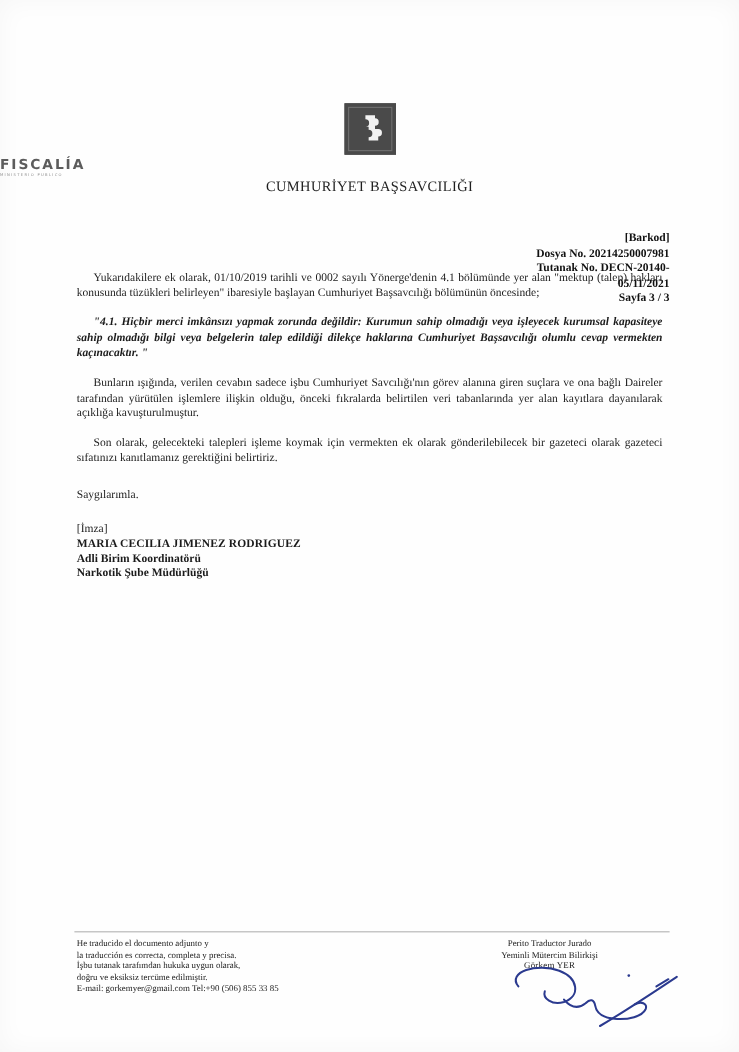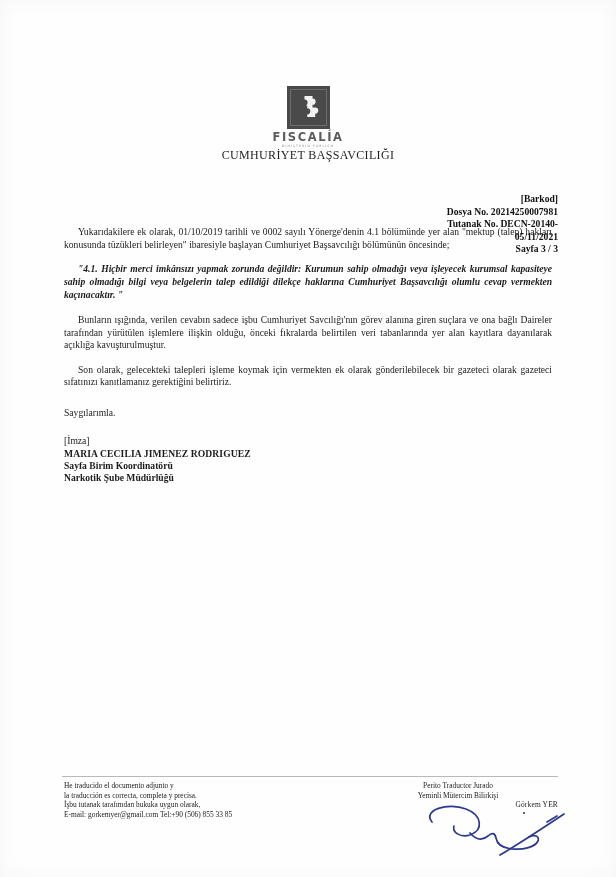--- a/index.html
+++ b/index.html
@@ -22,21 +22,20 @@
     background: #fefefe;
     box-shadow: inset 0 0 22px rgba(0,0,0,0.035);
   }
 
   
   .emblem-block {
     position: absolute;
     top: 86px;
     left: 0;
     right: 0;
-    text-align: center;
   }
   .emblem {
     width: 43px;
     height: 43px;
     margin: 0 auto;
     background: #4a4a4a;
     position: relative;
     display: block;
   }
   .emblem svg { display: block; }
@@ -146,21 +145,21 @@
   .footer-right {
     position: absolute;
     right: 58px;
     top: 781px;
     width: 200px;
     text-align: center;
     font-size: 7.4px;
     line-height: 9.6px;
     color: #222;
   }
-  .footer-right .name-line { letter-spacing: 0.2px; text-align: right; }
+  .footer-right .name-line { letter-spacing: 0.2px; }
 
   .sig-scribble {
     position: absolute;
     right: 30px;
     top: 800px;
     width: 190px;
     height: 62px;
     pointer-events: none;
   }
 </style>
@@ -194,31 +193,32 @@
   <div class="body-area">
     <p class="para">Yukarıdakilere ek olarak, 01/10/2019 tarihli ve 0002 sayılı Yönerge'denin 4.1 bölümünde yer alan "mektup (talep) hakları konusunda tüzükleri belirleyen" ibaresiyle başlayan Cumhuriyet Başsavcılığı bölümünün öncesinde;</p>
     <p class="quote">"4.1. Hiçbir merci imkânsızı yapmak zorunda değildir: Kurumun sahip olmadığı veya işleyecek kurumsal kapasiteye sahip olmadığı bilgi veya belgelerin talep edildiği dilekçe haklarına Cumhuriyet Başsavcılığı olumlu cevap vermekten kaçınacaktır. "</p>
     <p class="para">Bunların ışığında, verilen cevabın sadece işbu Cumhuriyet Savcılığı'nın görev alanına giren suçlara ve ona bağlı Daireler tarafından yürütülen işlemlere ilişkin olduğu, önceki fıkralarda belirtilen veri tabanlarında yer alan kayıtlara dayanılarak açıklığa kavuşturulmuştur.</p>
     <p class="para">Son olarak, gelecekteki talepleri işleme koymak için vermekten ek olarak gönderilebilecek bir gazeteci olarak gazeteci sıfatınızı kanıtlamanız gerektiğini belirtiriz.</p>
     <p class="closing">Saygılarımla.</p>
 
     <div class="signature-block">
       <div class="sig-imza">[İmza]</div>
       <div class="sig-name">MARIA CECILIA JIMENEZ RODRIGUEZ</div>
-      <div class="sig-role">Sayfa Birim Koordinatörü</div>
+      <div class="sig-role">Adli Birim Koordinatörü</div>
       <div class="sig-unit">Narkotik Şube Müdürlüğü</div>
     </div>
   </div>
 
   <div class="footer-rule"></div>
 
   <div class="footer-left">
     <div>He traducido el documento adjunto y</div>
     <div>la traducción  es correcta, completa y precisa.</div>
     <div>İşbu tutanak tarafımdan hukuka uygun olarak,</div>
+    <div>doğru ve eksiksiz tercüme edilmiştir.</div>
     <div>E-mail: gorkemyer@gmail.com    Tel:+90 (506) 855 33 85</div>
   </div>
 
   <div class="footer-right">
     <div>Perito Traductor Jurado</div>
     <div>Yeminli Mütercim Bilirkişi</div>
     <div class="name-line">Görkem YER</div>
   </div>
 
   <svg class="sig-scribble" viewBox="0 0 190 62" aria-hidden="true">

